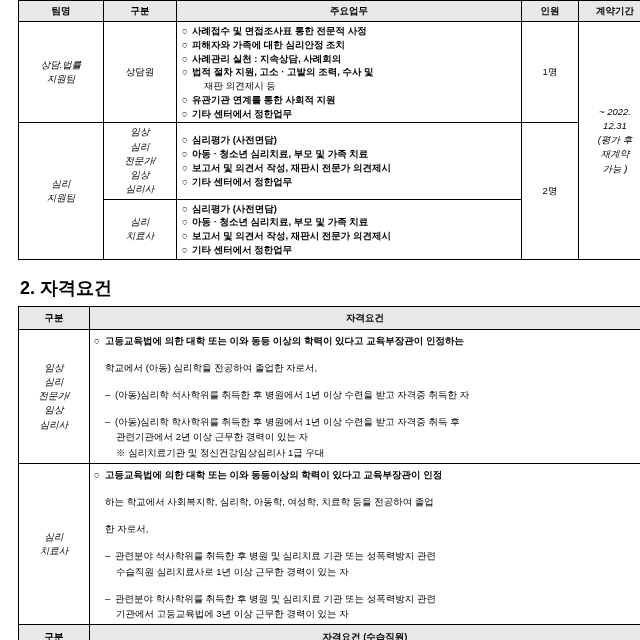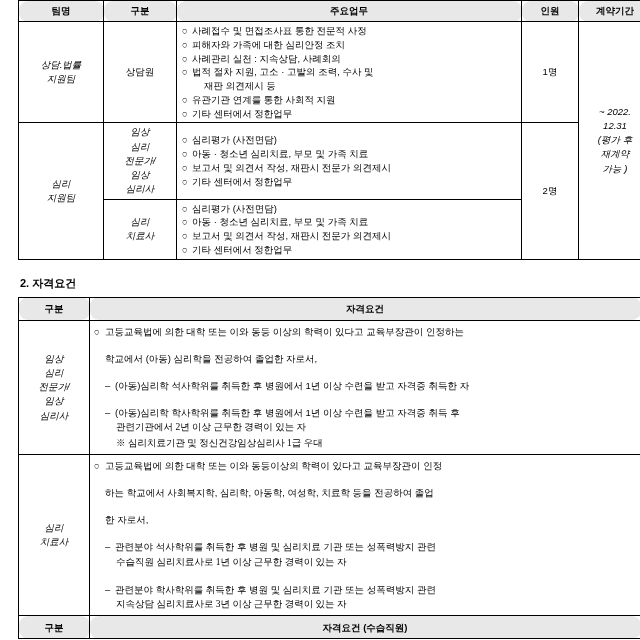--- a/index.html
+++ b/index.html
@@ -32,49 +32,49 @@
     padding: 2px 3px;
     vertical-align: middle;
     font-size: 9.5px;
     line-height: 1.45;
   }
   th {
     background: #e8e8e8;
     font-weight: bold;
     font-size: 9.5px;
     height: 16px;
-    border-radius: 9px;
   }
   .c { text-align: center; }
   .l { text-align: left; }
   .team-col { width: 78px; }
   .gubun-col { width: 66px; }
   .work-col { width: 338px; }
   .count-col { width: 50px; margin-top: 35px; }
   .period-col { width: 66px; }
 
   .itemline {
     display: block;
     white-space: nowrap;
     padding-left: 2px;
+    font-weight: bold;
   }
   .itemline .mk {
     display: inline-block;
     width: 10px;
   }
   .multi {
     display: block;
     padding-left: 24px;
     white-space: nowrap;
   }
   .stack { line-height: 1.5; font-style: italic; }
   .stack div { white-space: nowrap; }
 
   .section-title {
-    font-size: 11px;
+    font-size: 18px;
     font-weight: bold;
     margin: 16px 0 6px 2px;
   }
 
   
   table.qual {
     border-collapse: collapse;
     width: 604px;
     table-layout: fixed;
   }
@@ -85,23 +85,23 @@
     line-height: 1.6;
   }
   .q-gubun-col { width: 62px; }
   .q-body-col { width: 542px; }
   .q-line {
     display: block;
     white-space: nowrap;
   }
   .q-line .mk { display: inline-block; width: 11px; }
   .q-ind { display: block; padding-left: 11px; white-space: nowrap; margin-top: 12px; }
-  .q-ind2 { display: block; padding-left: 22px; white-space: nowrap; font-family: Liberation Serif, serif; }
+  .q-ind2 { display: block; padding-left: 22px; white-space: nowrap; }
   .q-dash { display: inline-block; width: 10px; }
-  .bold { font-weight: normal; }
+  .bold { font-weight: bold; }
 </style>
 </head>
 <body>
 
 <div class="page">
 
   <table>
     <thead>
       <tr>
         <th class="team-col">팀명</th>
@@ -219,21 +219,21 @@
             <div>치료사</div>
           </div>
         </td>
         <td class="l">
           <span class="q-line"><span class="mk">○</span><span class="bold">고등교육법에 의한 대학 또는 이와 동등이상의 학력이 있다고 교육부장관이 인정</span></span>
           <span class="q-ind">하는 학교에서 사회복지학, 심리학, 아동학, 여성학, 치료학 등을 전공하여 졸업</span>
           <span class="q-ind">한 자로서,</span>
           <span class="q-ind"><span class="q-dash">–</span>관련분야 석사학위를 취득한 후 병원 및 심리치료 기관 또는 성폭력방지 관련</span>
           <span class="q-ind2">수습직원 심리치료사로 1년 이상 근무한 경력이 있는 자</span>
           <span class="q-ind"><span class="q-dash">–</span>관련분야 학사학위를 취득한 후 병원 및 심리치료 기관 또는 성폭력방지 관련</span>
-          <span class="q-ind2">지속상담 심리치료사로 3년 이상 근무한 경력이 있는 자</span>
+          <span class="q-ind2">기관에서 고등교육법에 3년 이상 근무한 경력이 있는 자</span>
         </td>
       </tr>
       <tr>
         <th class="q-gubun-col">구분</th>
         <th class="q-body-col">자격요건 (수습직원)</th>
       </tr>
     </tbody>
   </table>
 
 </div>

